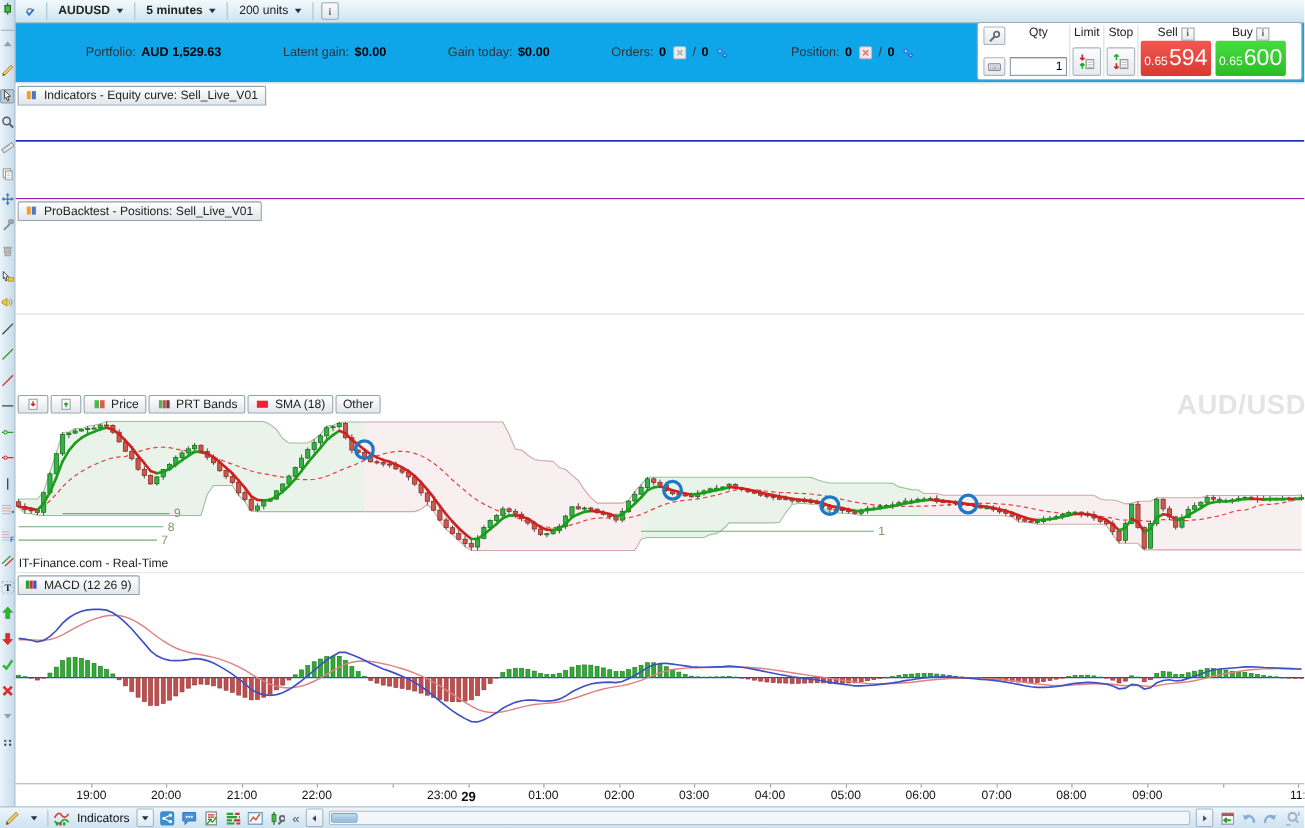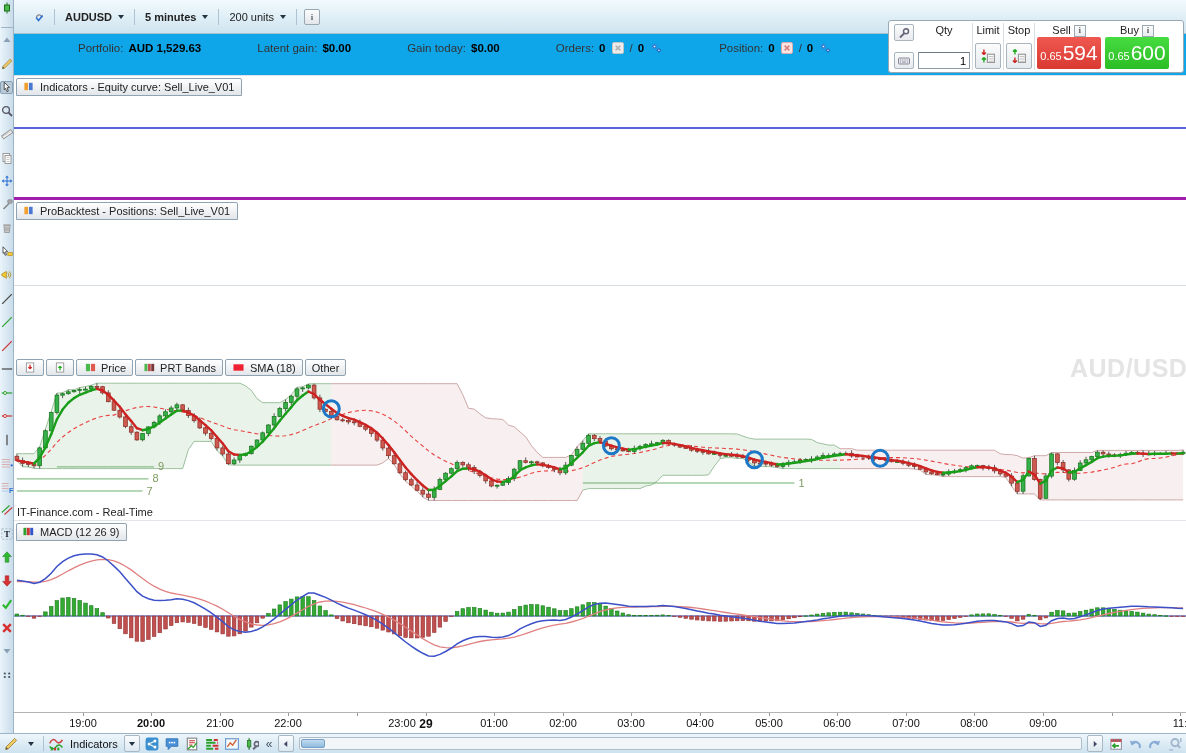--- a/index.html
+++ b/index.html
@@ -6,21 +6,21 @@
 body{font-family:"Liberation Sans",sans-serif;background:#fff}
 .app{position:relative;width:1186px;height:753px;overflow:hidden;background:#fff;font-size:11px;color:#222}
 svg{display:block}
 
 .left-strip{position:absolute;left:0;top:0;width:14px;height:733px;background:linear-gradient(90deg,#eaf4fa,#c9dcea);border-right:1px solid #9db4c6;display:flex;flex-direction:column;align-items:center;padding-top:1px;z-index:8}
 .strip-btn{width:13px;height:13px;display:flex;align-items:center;justify-content:center;flex:0 0 auto;margin-bottom:10.5px}
 .strip-btn svg{width:12px;height:12px}
 .strip-btn.sel{background:#b9cbd9;border:1px solid #8aa2b5;border-radius:2px}
 .strip-sep{width:12px;height:1px;background:#9db4c6;margin:2px 0 6px;flex:0 0 auto}
 
-.row1{position:absolute;left:14px;top:0;right:0;height:34px;background:linear-gradient(#f2fafd,#cfe4f0);border-bottom:1px solid #a8bfd0;display:flex;align-items:center;gap:7px;padding:0 17px;font-weight:bold;z-index:7}
+.row1{position:absolute;left:14px;top:0;right:0;height:21px;background:linear-gradient(#f2fafd,#cfe4f0);border-bottom:1px solid #a8bfd0;display:flex;align-items:center;gap:7px;padding:0 5px;font-weight:bold;z-index:7}
 .r1sep{width:1px;height:16px;background:#aec2d0}
 .dd{display:flex;align-items:center;gap:6px;padding:1px 3px;cursor:default}
 .caret{width:0;height:0;border-left:3.5px solid transparent;border-right:3.5px solid transparent;border-top:4px solid #234}
 .ibtn{width:16px;height:16px;border:1px solid #9aa8b4;background:linear-gradient(#fbfbfb,#e3e7ea);border-radius:2px;display:flex;align-items:center;justify-content:center}
 .ibtn svg{width:12px;height:12px}
 .ibtn.lite{border-color:transparent;background:transparent}
 
 .row2{position:absolute;left:14px;top:21px;right:0;height:54px;background:#0ea5e9;display:flex;align-items:center;padding-left:64px;font-size:11.5px}
 .info-item{display:flex;align-items:center;gap:5px;margin-right:56px;white-space:nowrap;color:#333}
 .info-item b{color:#000}
@@ -39,21 +39,21 @@
 .ls-btn svg{width:14px;height:14px}
 .price-btn{width:64px;height:33px;border-radius:2px;color:#fff;display:flex;align-items:baseline;justify-content:center;gap:1px;padding-top:4px}
 .price-btn .sm{font-size:11px;line-height:22px}
 .price-btn .bg{font-size:21px;line-height:24px}
 .sell-btn{background:linear-gradient(#ef5850,#d93a32);border:1px solid #a8302a}
 .buy-btn{background:linear-gradient(#46dc40,#2bbd25);border:1px solid #1f9a1a}
 .mini-info{width:12px;height:12px;border:1px solid #9aa8b4;background:linear-gradient(#fcfcfc,#e8ecef);display:inline-flex;align-items:center;justify-content:center;font-size:9px;font-weight:bold;color:#666;font-family:"Liberation Serif",serif}
 
 .panel{position:absolute;left:14px;right:0;background:#fff}
 #equity-panel{top:75px;height:105px;border-top:1px solid #dde2e6}
-#positions-panel{top:197px;height:105px;border-top:3px solid #a21caf}
+#positions-panel{top:180px;height:105px;border-top:1px solid #a21caf}
 #price-panel{top:285px;height:235px;border-top:1px solid #d8dde2}
 #macd-panel{top:520px;height:192px;border-top:1px solid #e2e6ea}
 .ptab{position:absolute;left:2px;top:2px;display:flex;align-items:center;gap:5px;padding:1px 7px 2px 4px;border:1px solid #8fa3b2;background:linear-gradient(#ffffff,#e2e6ea);font-size:11px;z-index:6;border-radius:2px 2px 0 0;white-space:nowrap}
 .ptab svg{width:11px;height:11px}
 svg.chart{position:absolute;left:0;top:0;z-index:2}
 .legend{position:absolute;left:2px;top:73px;display:flex;gap:2px;z-index:6}
 .lbtn{display:flex;align-items:center;gap:4px;border:1px solid #8fa3b2;background:linear-gradient(#fff,#e2e6ea);padding:1px 6px;font-size:11px;border-radius:2px;height:17px;white-space:nowrap}
 .lbtn svg{width:11px;height:11px}
 .watermark{position:absolute;left:1056px;top:68px;font-size:25px;color:#e4e4e4;font-weight:bold;white-space:nowrap;z-index:1;letter-spacing:.5px}
 .datafeed{position:absolute;left:3px;top:220px;font-size:11px;color:#222;z-index:5}
@@ -1345,21 +1345,21 @@
             <rect x="7.9" y="2" width="3.2" height="8" fill="#3355cc"></rect>
           </svg>
         </span>
       <span>MACD (12 26 9)</span>
     </div>
   </div>
 
   <div class="xaxis" id="xaxis">
       <div class="xtick" style="left: 69px;">19:00</div>
       <div class="xmark" style="left: 69px;"></div>
-      <div class="xtick" style="left: 137px; font-weight: bold;">20:00</div>
+      <div class="xtick" style="left: 137px;">20:00</div>
       <div class="xmark" style="left: 137px;"></div>
       <div class="xtick" style="left: 206px;">21:00</div>
       <div class="xmark" style="left: 206px;"></div>
       <div class="xtick" style="left: 274px;">22:00</div>
       <div class="xmark" style="left: 274px;"></div>
       <div class="xtick" style="left: 343px; margin-left: 45px;">23:00</div>
       <div class="xmark" style="left: 343px;"></div>
       <div class="xtick bold" style="left: 412px;">29</div>
       <div class="xmark" style="left: 412px;"></div>
       <div class="xtick" style="left: 480px;">01:00</div>

